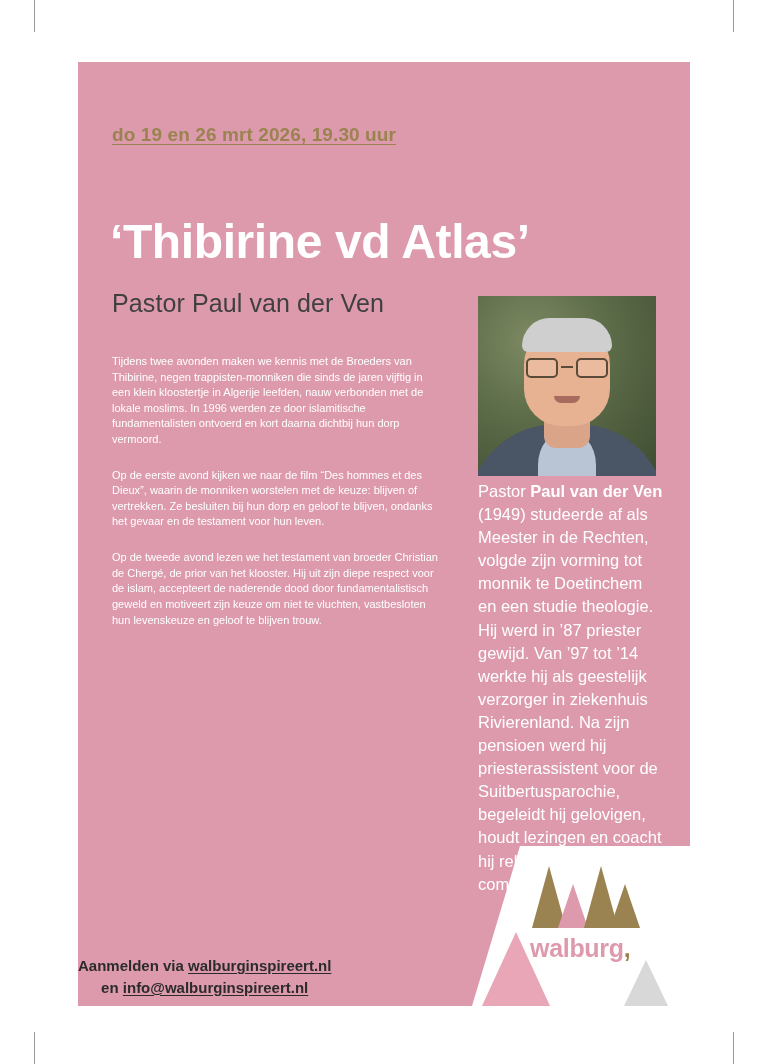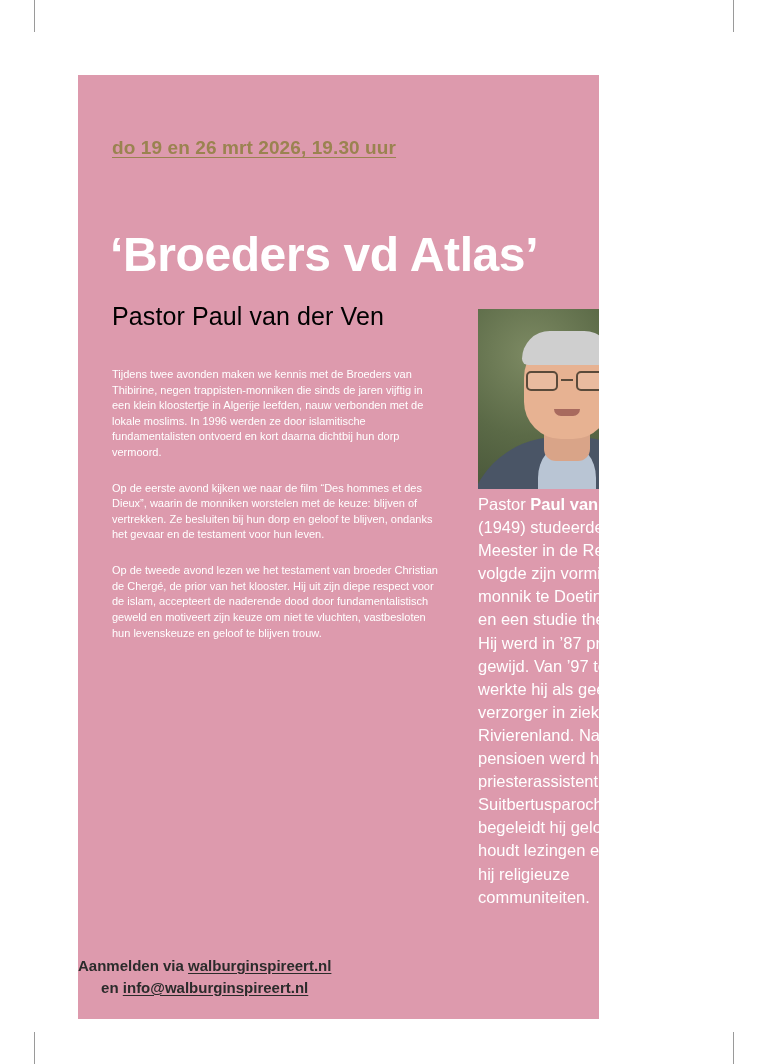--- a/index.html
+++ b/index.html
@@ -18,24 +18,23 @@
   
   .crop {
     position: absolute;
     background: #9a9a9a;
   }
   .crop.v { width: 1px; height: 32px; }
 
   .poster {
     position: absolute;
     left: 78px; top: 62px;
-    width: 521px; height: 944px;
+    width: 612px; height: 944px;
     background: #dd9aad;
     overflow: hidden;
-    margin-top: 13px;
   }
 
   .date {
     position: absolute;
     left: 34px; top: 62px;
     color: #9a8350;
     font-size: 19px;
     font-weight: bold;
     letter-spacing: 0.1px;
     text-decoration: underline;
@@ -56,21 +55,21 @@
     left: 32px; top: 152px;
     color: #ffffff;
     font-size: 48px;
     font-weight: bold;
     letter-spacing: -0.4px;
     line-height: 1.15;
   }
   .subtitle {
     position: absolute;
     left: 34px; top: 227px;
-    color: #000000;
+    color: #404040;
     font-size: 25px;
     font-weight: normal;
     letter-spacing: 0.1px;
   }
 
   .bodycol {
     position: absolute;
     left: 34px; top: 292px;
     width: 330px;
     color: #ffffff;
@@ -245,21 +244,21 @@
 
   <div class="crop v" style="left:34px; top:0;"></div>
   <div class="crop v" style="left:733px; top:0;"></div>
   <div class="crop v" style="left:34px; bottom:0;"></div>
   <div class="crop v" style="left:733px; bottom:0;"></div>
 
   <div class="poster">
 
     <div class="date">do 19 en 26 mrt 2026, 19.30 uur</div>
 
-    <div class="title2">‘Broeders vd Atlas’</div>
+    <div class="title2">‘Thibirine vd Atlas’</div>
     <div class="subtitle">Pastor Paul van der Ven</div>
 
     <div class="bodycol">
       <p>Tijdens twee avonden maken we kennis met de Broeders van Thibirine, negen trappisten-monniken die sinds de jaren vijftig in een klein kloostertje in Algerije leefden, nauw verbonden met de lokale moslims. In 1996 werden ze door islamitische fundamentalisten ontvoerd en kort daarna dichtbij hun dorp vermoord.</p>
       <p>Op de eerste avond kijken we naar de film “Des hommes et des Dieux”, waarin de monniken worstelen met de keuze: blijven of vertrekken. Ze besluiten bij hun dorp en geloof te blijven, ondanks het gevaar en de testament voor hun leven.</p>
       <p>Op de tweede avond lezen we het testament van broeder Christian de Chergé, de prior van het klooster. Hij uit zijn diepe respect voor de islam, accepteert de naderende dood door fundamentalistisch geweld en motiveert zijn keuze om niet te vluchten, vastbesloten hun levenskeuze en geloof te blijven trouw.</p>
     </div>
 
     <div class="portrait">
       <div class="bg"></div>
@@ -273,20 +272,31 @@
           <div class="bridge"></div>
           <div class="lens r"></div>
       </div>
       <div class="mouth"></div>
     </div>
 
     <div class="sidecol">
       <span>Pastor </span><b>Paul van der Ven</b><span> (1949) studeerde af als Meester in de Rechten, volgde zijn vorming tot monnik te Doetinchem en een studie theologie. Hij werd in ’87 priester gewijd. Van ’97 tot ’14 werkte hij als geestelijk verzorger in ziekenhuis Rivierenland. Na zijn pensioen werd hij priesterassistent voor de Suitbertusparochie, begeleidt hij gelovigen, houdt lezingen en coacht hij religieuze communiteiten.</span>
     </div>
 
+    <div class="wedge">
+      <div class="tri-pink"></div>
+      <div class="tri-grey"></div>
+      <div class="logo-w">
+        <span class="s1"></span>
+          <span class="s2"></span>
+          <span class="s3"></span>
+          <span class="s4"></span>
+      </div>
+      <div class="logo-text"><span>walburg</span><span class="logo-dot">,</span></div>
+    </div>
 
   </div>
 
   <div class="footer">
     <div><span>Aanmelden via </span><span class="link">walburginspireert.nl</span></div>
     <div><span>en </span><span class="link">info@walburginspireert.nl</span></div>
   </div>
 
 </div>
 

